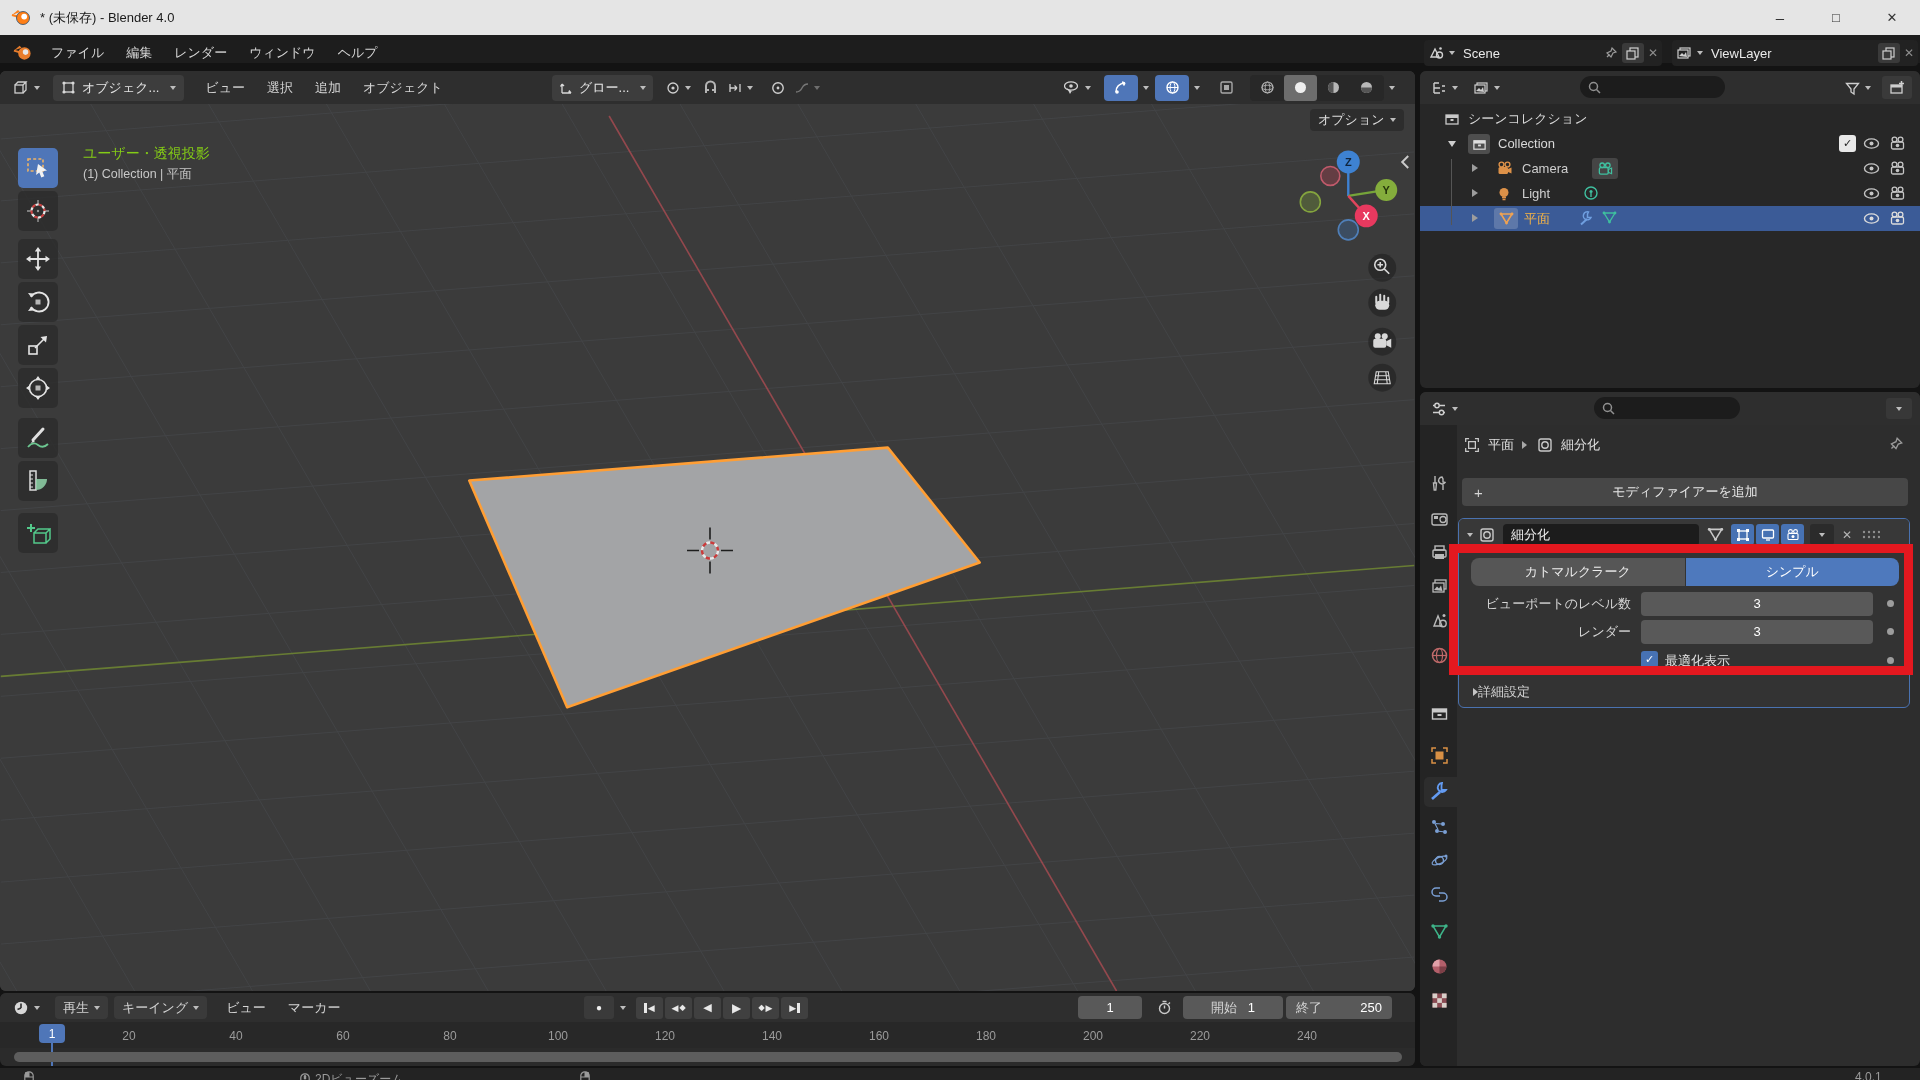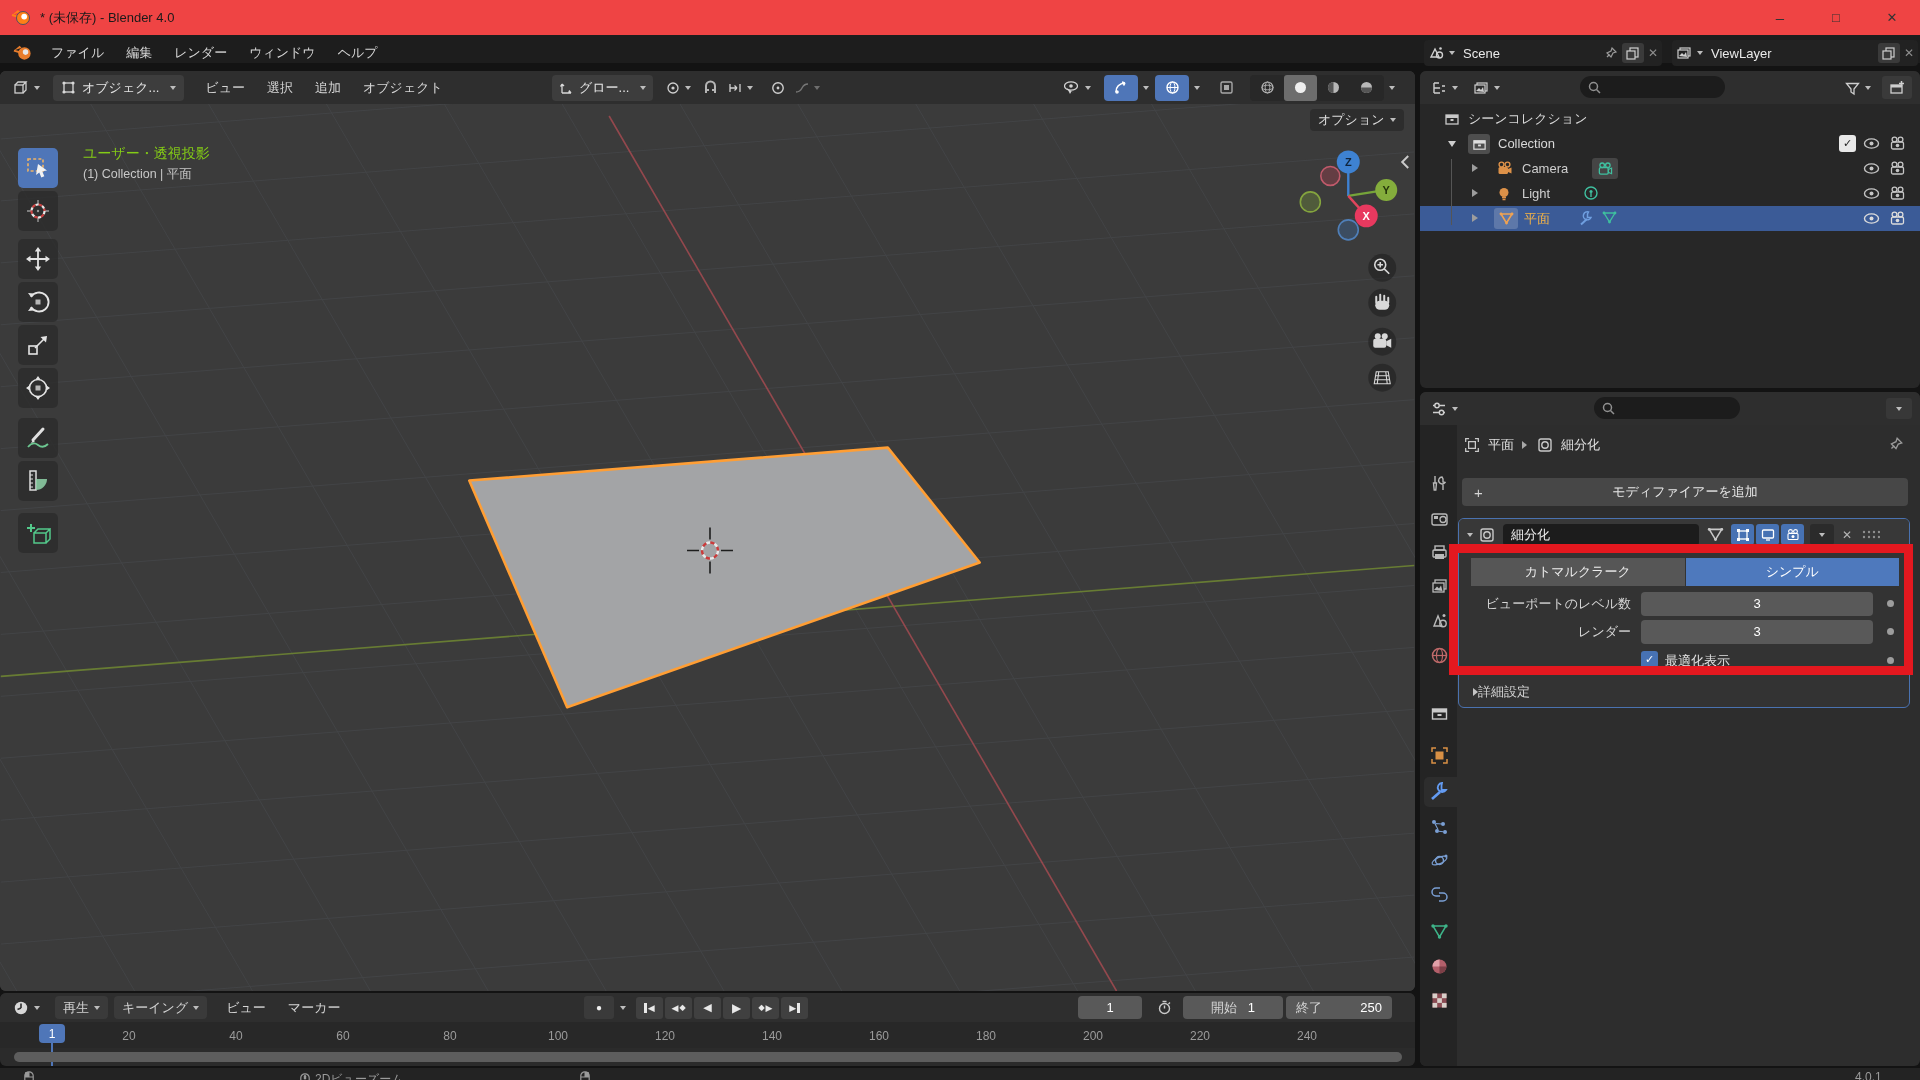--- a/index.html
+++ b/index.html
@@ -25,21 +25,21 @@
   .field{background:#595959;border-radius:4px;color:#fff;display:flex;align-items:center;justify-content:center}
   .pb-btn{width:27px;height:22px;background:#404040;border-radius:3px;margin-right:2px;display:flex;align-items:center;justify-content:center;color:#e8e8e8;font-size:9px;gap:1px}
   .bar{width:2.5px;height:10px;background:#e8e8e8;display:inline-block}
   .rnum{position:absolute;transform:translateX(-50%);color:#9b9b9b;font-size:12px;top:7px}
   svg{display:block}
   .lbl{white-space:nowrap}
 </style>
 </head>
 <body>
 
-<div class="abs" style="left:0;top:0;width:1920px;height:35px;background:#ef4444;display:flex;align-items:center;color:#1a1a1a">
+<div class="abs" style="left:0;top:0;width:1920px;height:35px;background:#e5e5e5;display:flex;align-items:center;color:#1a1a1a">
   <span class="abs" style="left:10px;top:6px">
     <svg width="22" height="22" viewBox="0 0 22 22">
       <path d="M2 9 L10 6 L8 4 Z" fill="#ff7f17"></path>
         <line x1="2" y1="9" x2="9" y2="11" stroke="#ff7f17" stroke-width="2"></line>
       <circle cx="13" cy="12" r="6.5" fill="#ff7f17"></circle>
         <circle cx="14.2" cy="10.6" r="2.9" fill="#ffffff"></circle>
         <circle cx="13" cy="12" r="6.5" fill="none" stroke="#2a4a6a" stroke-width="0.8"></circle>
     </svg>
   </span>
   <span style="margin-left:40px;font-size:13px">* (未保存) - Blender 4.0</span>
@@ -856,21 +856,21 @@
             <circle cx="12" cy="3" r="1.2"></circle>
             <circle cx="17" cy="3" r="1.2"></circle>
             <circle cx="2" cy="8" r="1.2"></circle>
             <circle cx="7" cy="8" r="1.2"></circle>
             <circle cx="12" cy="8" r="1.2"></circle>
             <circle cx="17" cy="8" r="1.2"></circle>
           </g>
         </svg>
     </div>
 
-    <div class="row abs" style="left:12px;top:39px;width:428px;height:28px;border-radius:0;overflow:hidden">
+    <div class="row abs" style="left:12px;top:39px;width:428px;height:28px;border-radius:8px;overflow:hidden">
       <span style="flex:1;height:100%;background:#565656;display:flex;align-items:center;justify-content:center;color:#ededed">カトマルクラーク</span>
       <span style="flex:1;height:100%;background:#4e79bd;display:flex;align-items:center;justify-content:center;color:#fff;margin-left:1px">シンプル</span>
     </div>
 
     <div class="abs row" style="left:0;top:72px;width:100%;height:25px">
       <span class="abs lbl" style="left:0;width:172px;text-align:right;color:#d6d6d6">ビューポートのレベル数</span>
       <span class="field abs" style="left:182px;width:232px;height:24px">3</span>
       <span class="dot abs" style="left:428px;top:9px"></span>
     </div>
 

